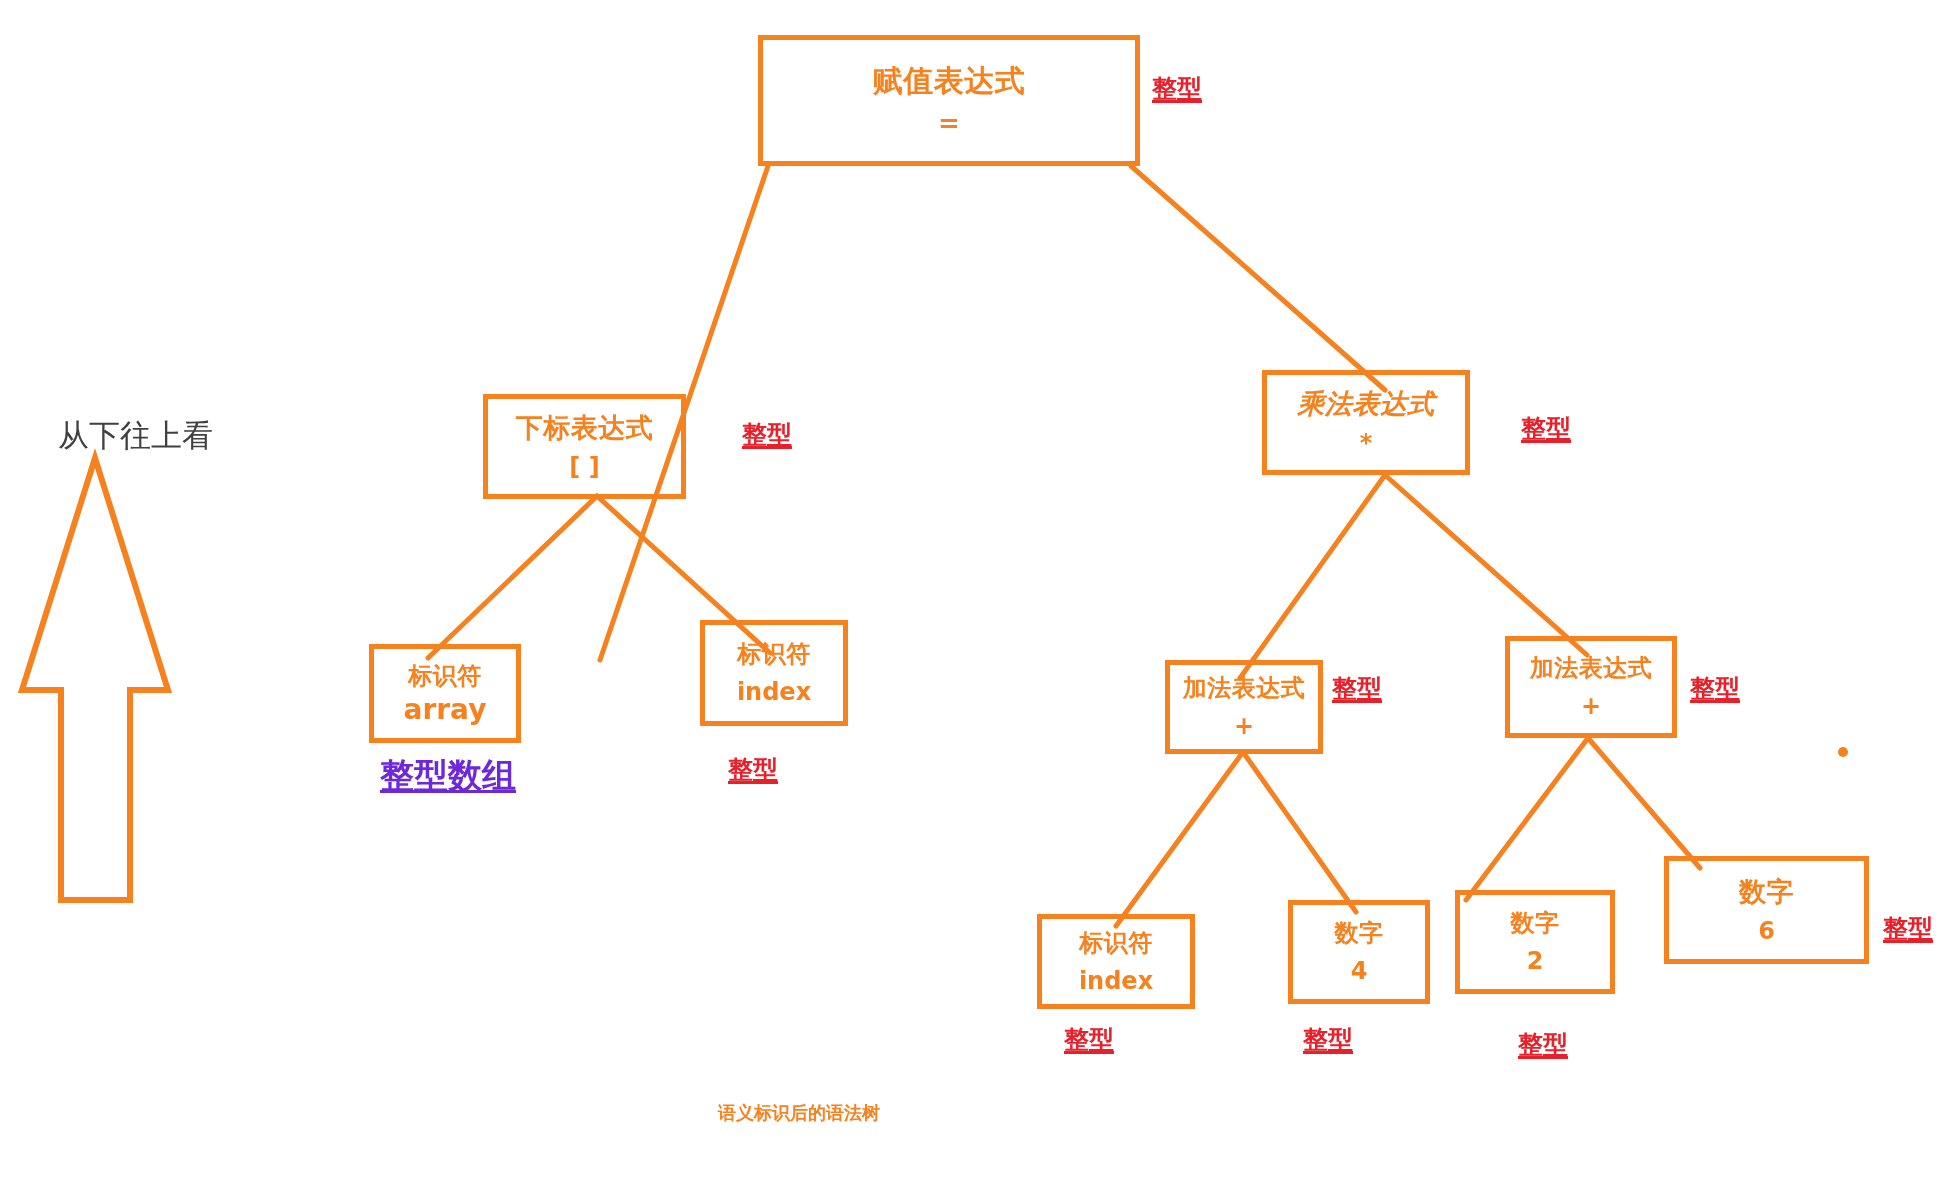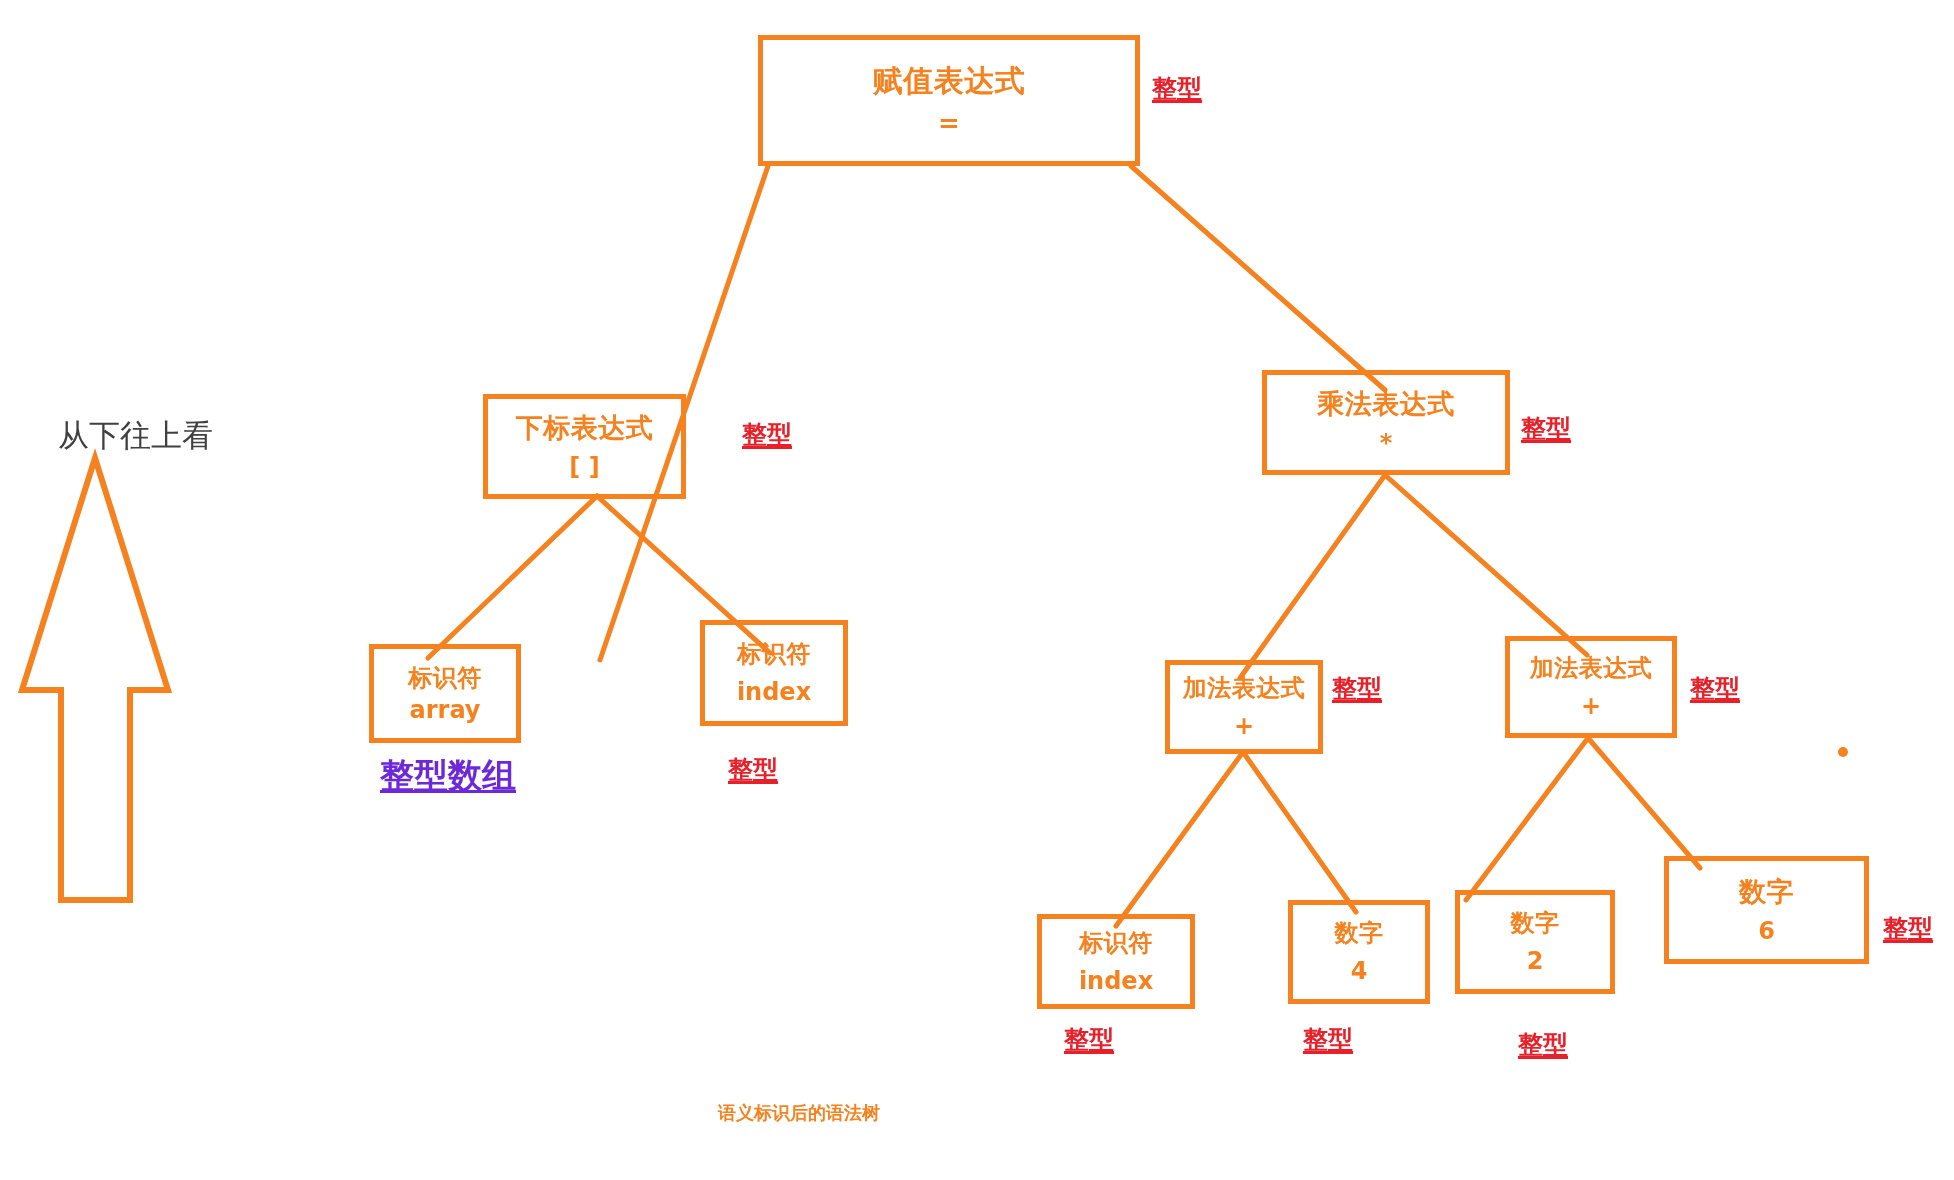--- a/index.html
+++ b/index.html
@@ -105,28 +105,28 @@
       <div class="node" style="left: 758px; top: 35px; width: 382px; height: 131px; border-color: rgb(245, 130, 31);">
         <div class="nlabel" style="font-size: 30px;">赋值表达式</div>
         <div class="nop nsub" style="font-size: 26px;">=</div>
       </div>
       <div class="type-tag" style="left: 1152px; top: 72px; color: rgb(232, 32, 42); font-size: 25px;">整型</div>
       <div class="node" style="left: 483px; top: 394px; width: 203px; height: 105px; border-color: rgb(245, 130, 31); text-align: right;">
         <div class="nlabel" style="font-size: 27px;">下标表达式</div>
         <div class="nop nsub" style="font-size: 24px;">[ ]</div>
       </div>
       <div class="type-tag" style="left: 742px; top: 418px; color: rgb(232, 32, 42); font-size: 25px;">整型</div>
-      <div class="node" style="left: 1262px; top: 370px; width: 248px; height: 105px; border-color: rgb(245, 130, 31);">
+      <div class="node" style="left: 1262px; top: 370px; width: 208px; height: 105px; border-color: rgb(245, 130, 31); font-style: italic;">
         <div class="nlabel" style="font-size: 27px;">乘法表达式</div>
         <div class="nop nsub" style="font-size: 24px;">*</div>
       </div>
       <div class="type-tag" style="left: 1521px; top: 412px; color: rgb(232, 32, 42); font-size: 25px;">整型</div>
       <div class="node" style="left: 369px; top: 644px; width: 152px; height: 99px; border-color: rgb(245, 130, 31);">
         <div class="nlabel" style="font-size: 24px;">标识符</div>
-        <div class="nop nsub" style="font-size: 24px; margin-top: 8px;">array</div>
+        <div class="nop nsub" style="font-size: 28px; margin-top: 8px;">array</div>
       </div>
       <div class="type-tag" style="left: 380px; top: 753px; color: #6d28d9; font-size: 34px;">整型数组</div>
       <div class="node" style="left: 700px; top: 620px; width: 148px; height: 106px; border-color: rgb(245, 130, 31);">
         <div class="nlabel" style="font-size: 24px;">标识符</div>
         <div class="nop nsub" style="font-size: 24px;">index</div>
       </div>
       <div class="type-tag" style="left: 728px; top: 753px; color: rgb(232, 32, 42); font-size: 25px;">整型</div>
       <div class="node" style="left: 1165px; top: 660px; width: 158px; height: 94px; border-color: rgb(245, 130, 31);">
         <div class="nlabel" style="font-size: 24px;">加法表达式</div>
         <div class="nop nsub" style="font-size: 24px;">+</div>

